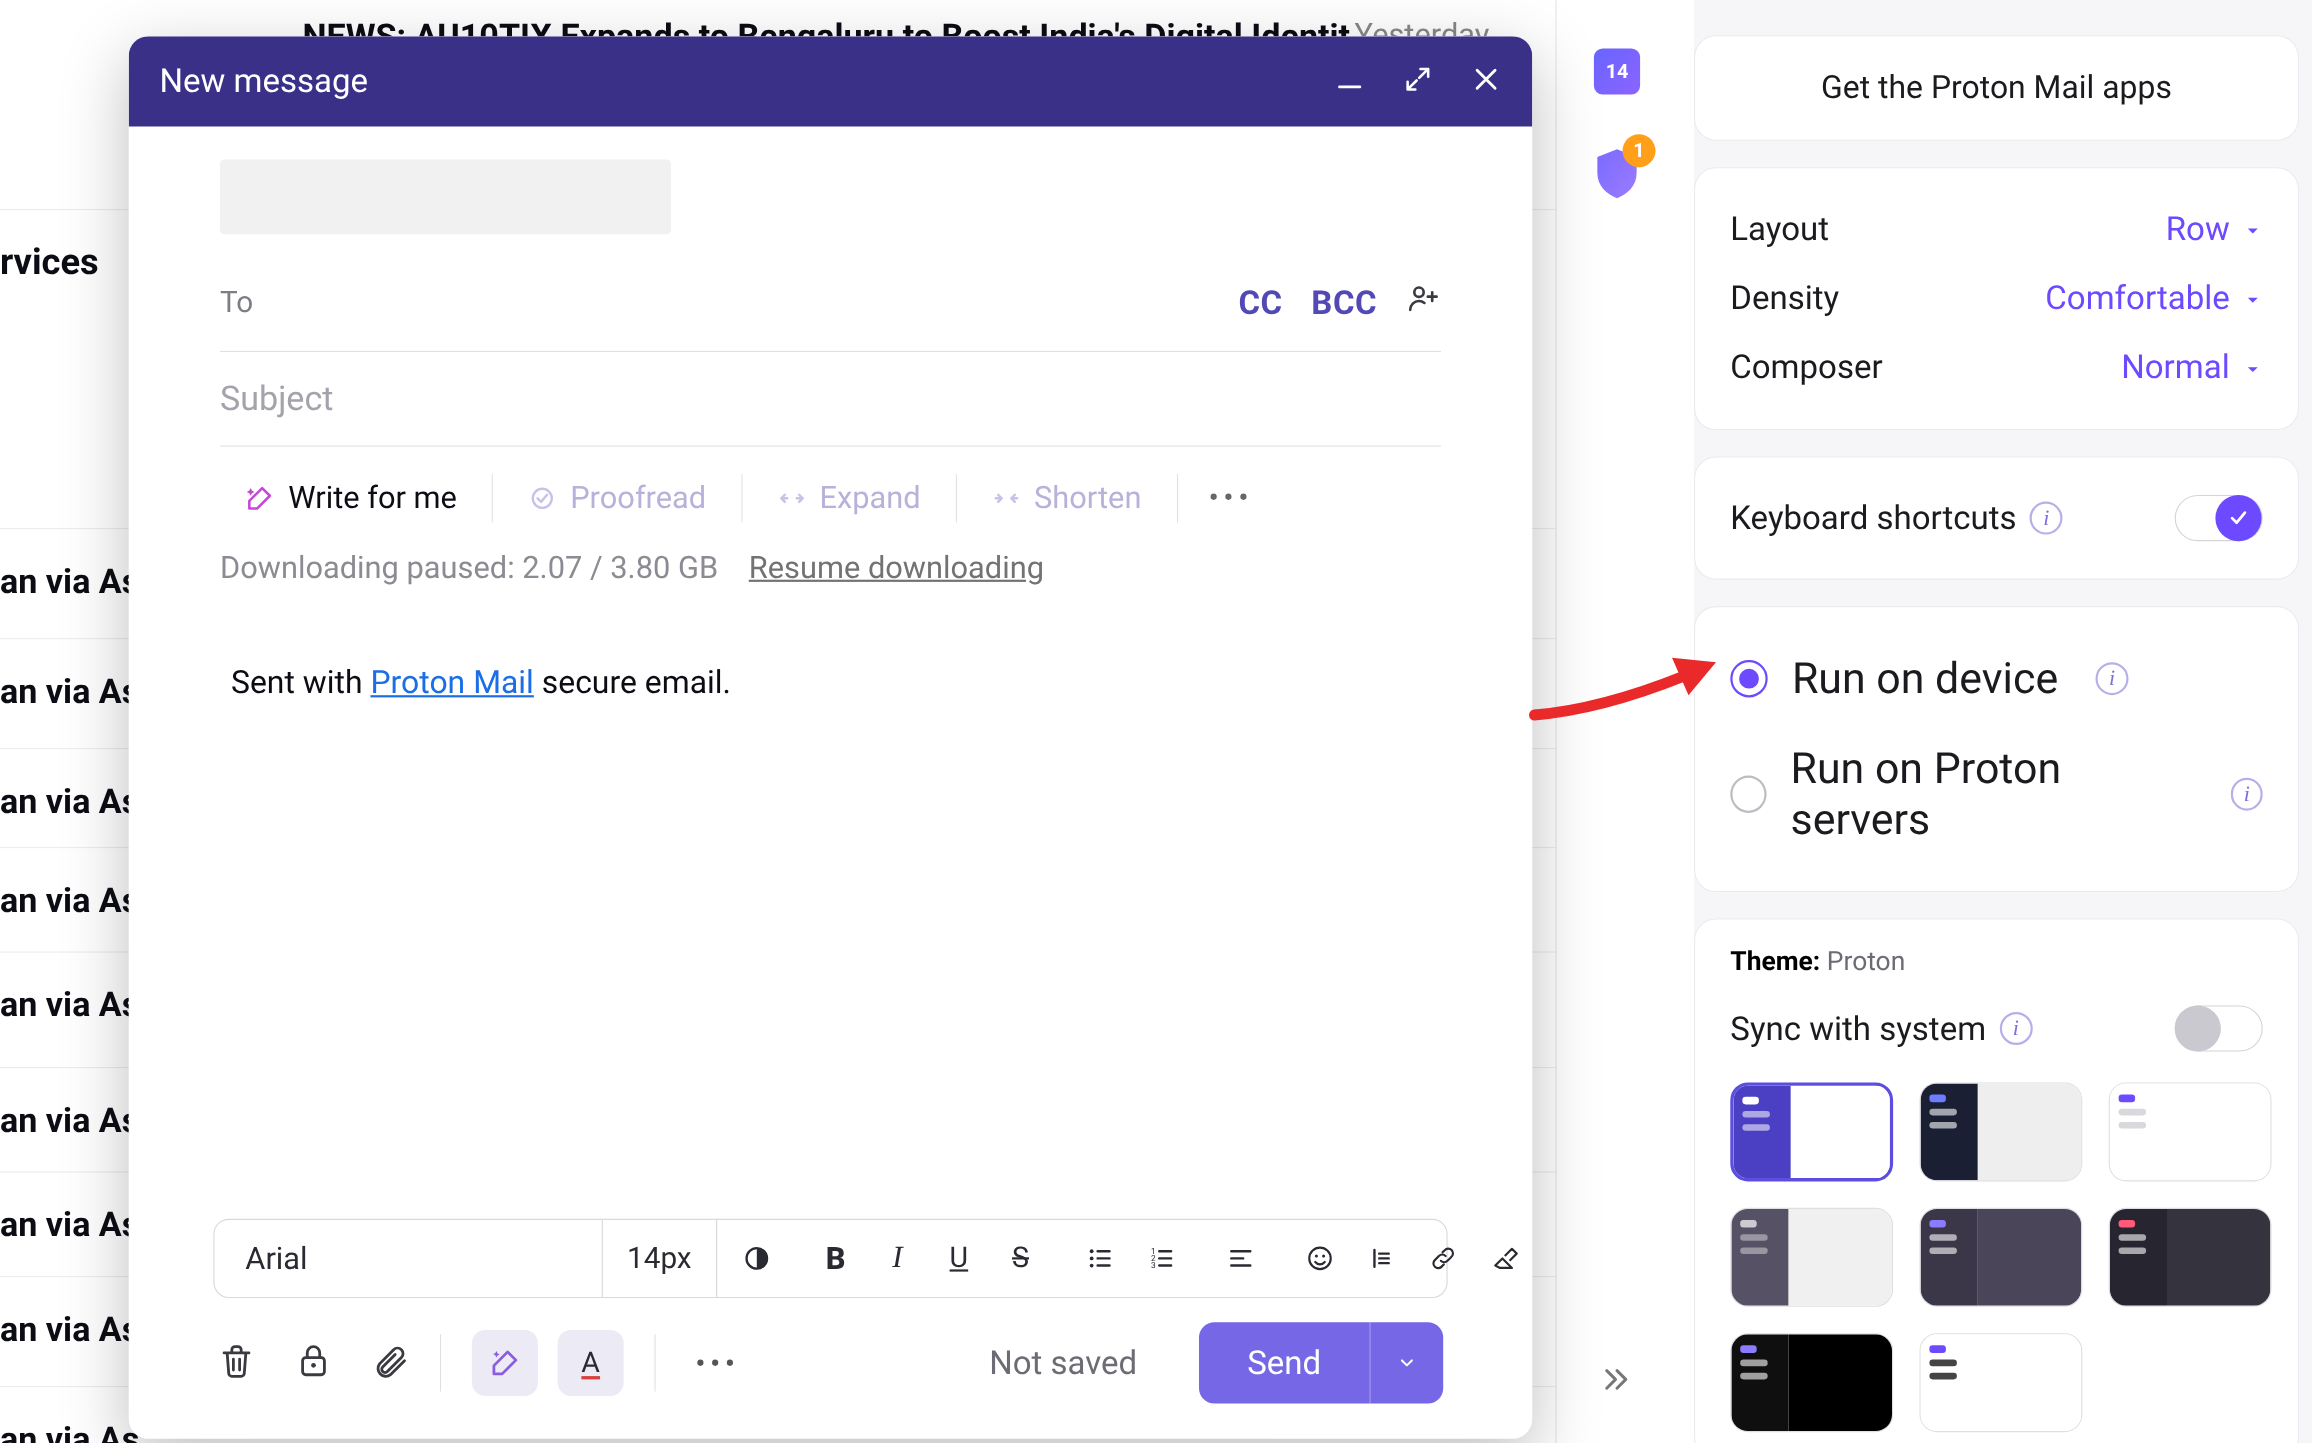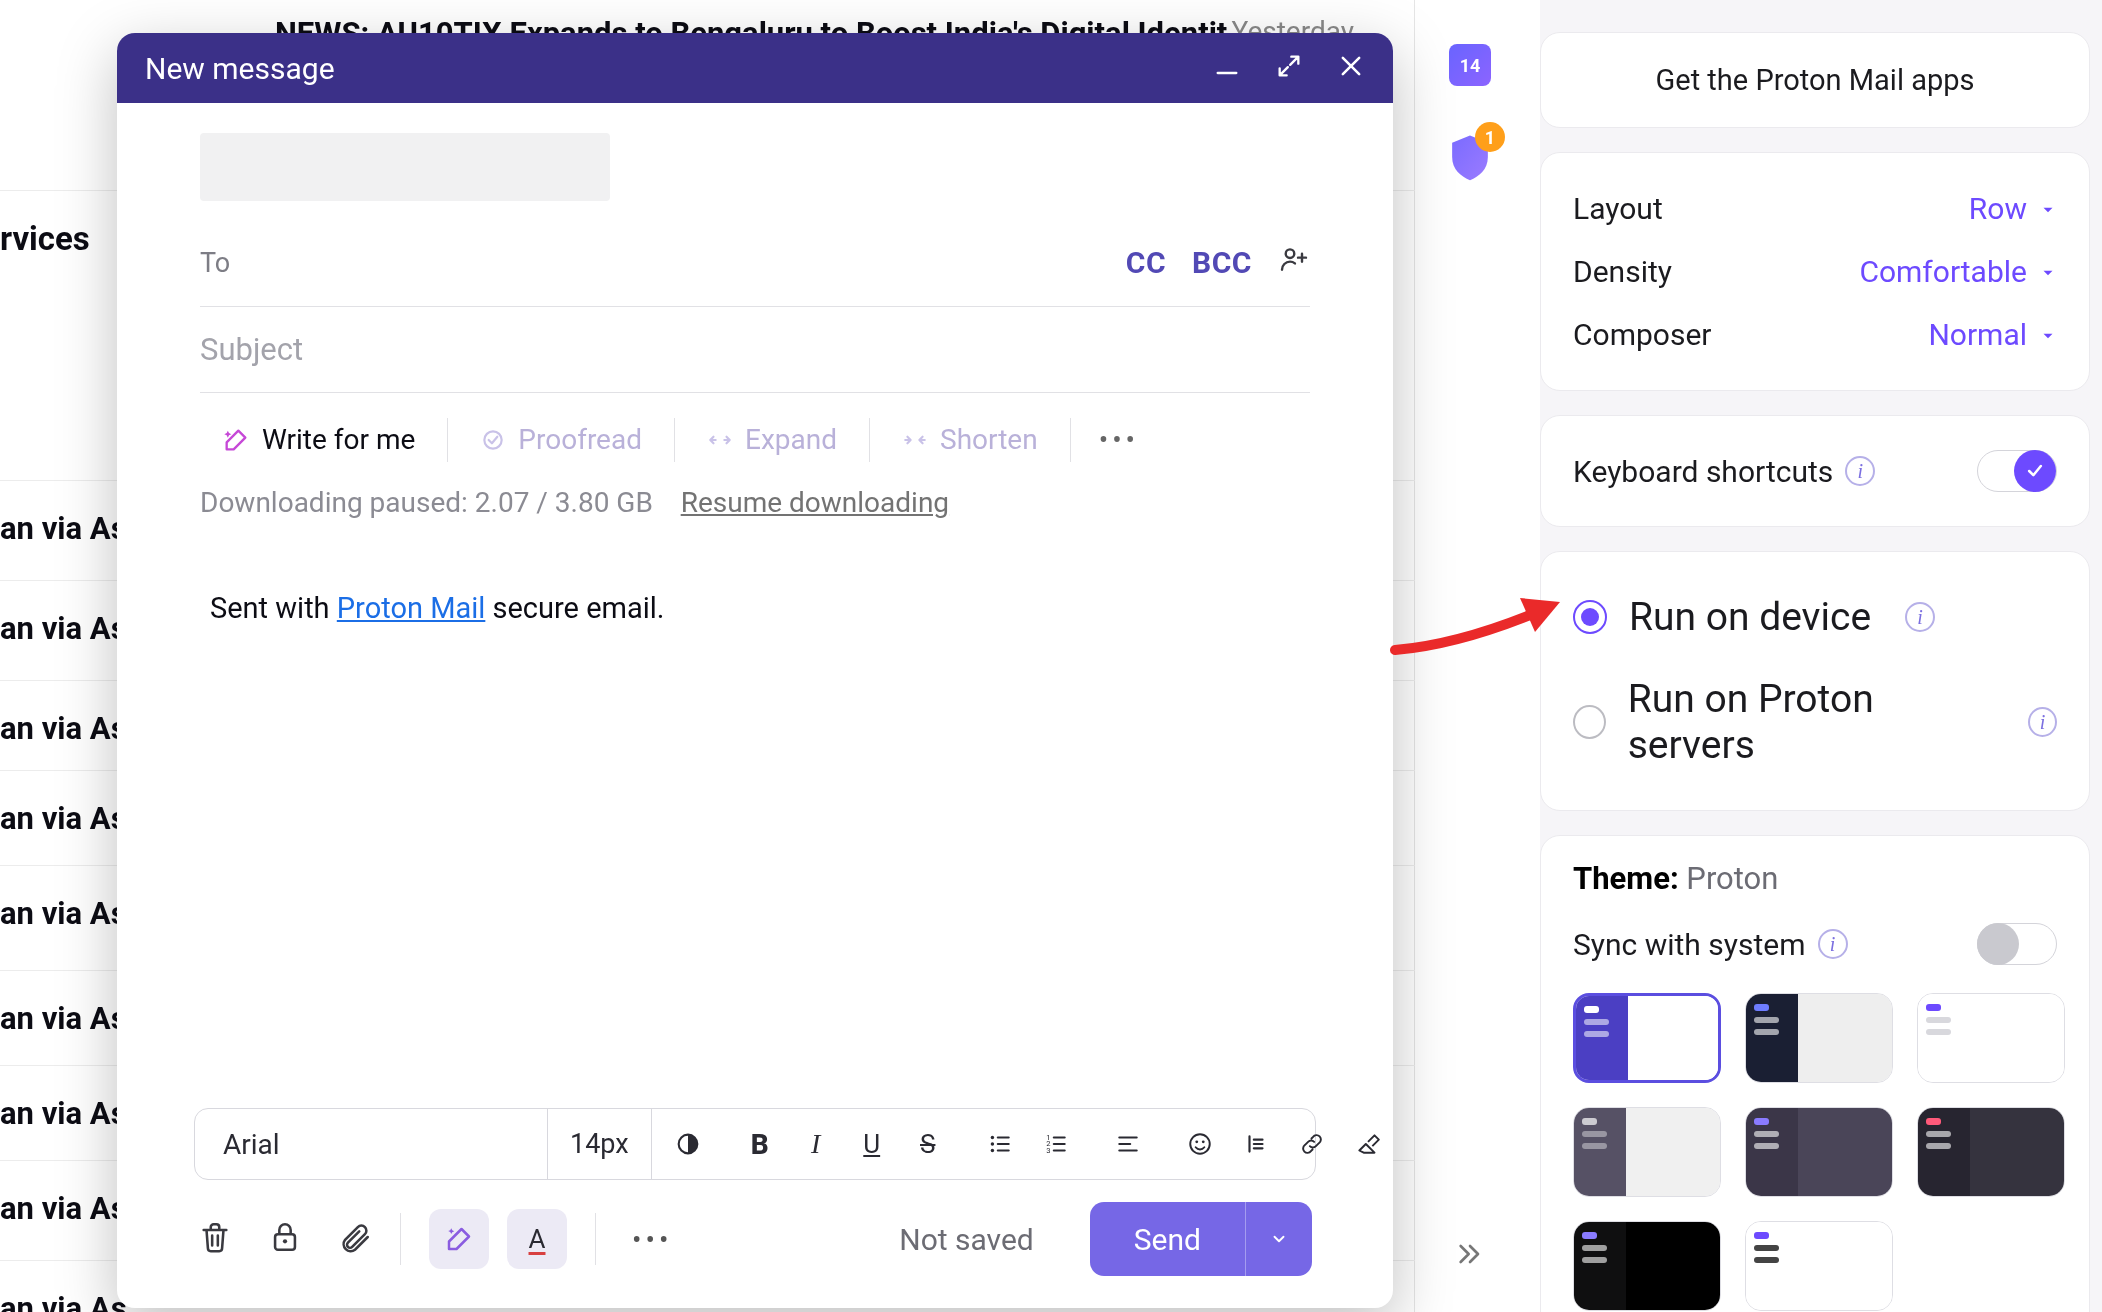--- a/index.html
+++ b/index.html
@@ -13,21 +13,21 @@
   .bg-services { top: 85px; font-size: 33px; font-weight: 700; left: 0; padding-left: 0; }
 
   
   .composer {
     position: absolute; left: 117px; top: 33px; width: 1276px; height: 1275px;
     background: #fff; border-radius: 18px; overflow: hidden;
     box-shadow: 0 18px 60px rgba(0,0,0,0.25);
     display: flex; flex-direction: column;
   }
   .composer-header {
-    height: 70px; background: #3b3088; display: flex; align-items: center;
+    height: 82px; background: #3b3088; display: flex; align-items: center;
     padding: 0 28px; justify-content: space-between; color: #fff;
   }
   .composer-title { font-size: 30px; font-weight: 400; }
   .composer-actions { display: flex; gap: 34px; align-items: center; }
   .composer-actions span, .composer-actions svg { cursor: pointer; }
 
   .composer-body { flex: 1; padding: 30px 45px 0 45px; display: flex; flex-direction: column; }
 
   .from-pill { width: 410px; height: 68px; background: #f1f1f2; border-radius: 4px; margin-left: 38px; }
 
@@ -101,21 +101,21 @@
   .toggle .knob svg { display: none; }
 
   .info-i { width: 30px; height: 30px; border-radius: 50%; border: 2px solid #b6b0e8; color: #7b6fe0; display: inline-flex; align-items: center; justify-content: center; font-size: 20px; font-family: Georgia, serif; font-style: italic; cursor: pointer; margin-left: 12px; }
 
   .radio-row { display: flex; align-items: center; gap: 22px; padding: 18px 0; }
   .radio { width: 34px; height: 34px; border-radius: 50%; border: 2px solid #bcbcc2; display:flex; align-items:center; justify-content:center; cursor: pointer; }
   .radio.sel { border-color: #6d4aff; }
   .radio.sel .dot { width: 18px; height: 18px; border-radius: 50%; background: #6d4aff; }
   .radio-label { font-size: 39px; color: #1b1b1f; }
 
-  .theme-title { font-size: 31px; }
+  .theme-title { font-size: 24px; }
   .theme-title b { font-weight: 700; }
   .sync-row { display: flex; align-items: center; justify-content: space-between; margin-top: 26px; }
   .themes-grid { display: grid; grid-template-columns: repeat(3, 1fr); gap: 24px; margin-top: 28px; }
   .thm { width: 148px; height: 90px; border-radius: 16px; display: flex; overflow: hidden; border: 1px solid #dedee4; cursor: pointer; position: relative; }
   .thm.sel { border: 3px solid #5b4ee0; }
   .thm .sb { width: 52px; height: 100%; display:flex; flex-direction:column; gap:6px; padding:10px 8px; }
   .thm .sb span { display:block; width: 70%; height: 6px; border-radius:3px; background: rgba(255,255,255,0.6); }
   .thm .sb span:first-child { width: 42%; background: rgba(255,255,255,0.85); height: 7px; }
   .thm .pn { flex:1; background:#fff; }
   .t1 .sb { background:#4b3fc3; } .t1 .sb span:first-child { background:#fff; } .t1 .sb span { background: rgba(255,255,255,0.55); }

